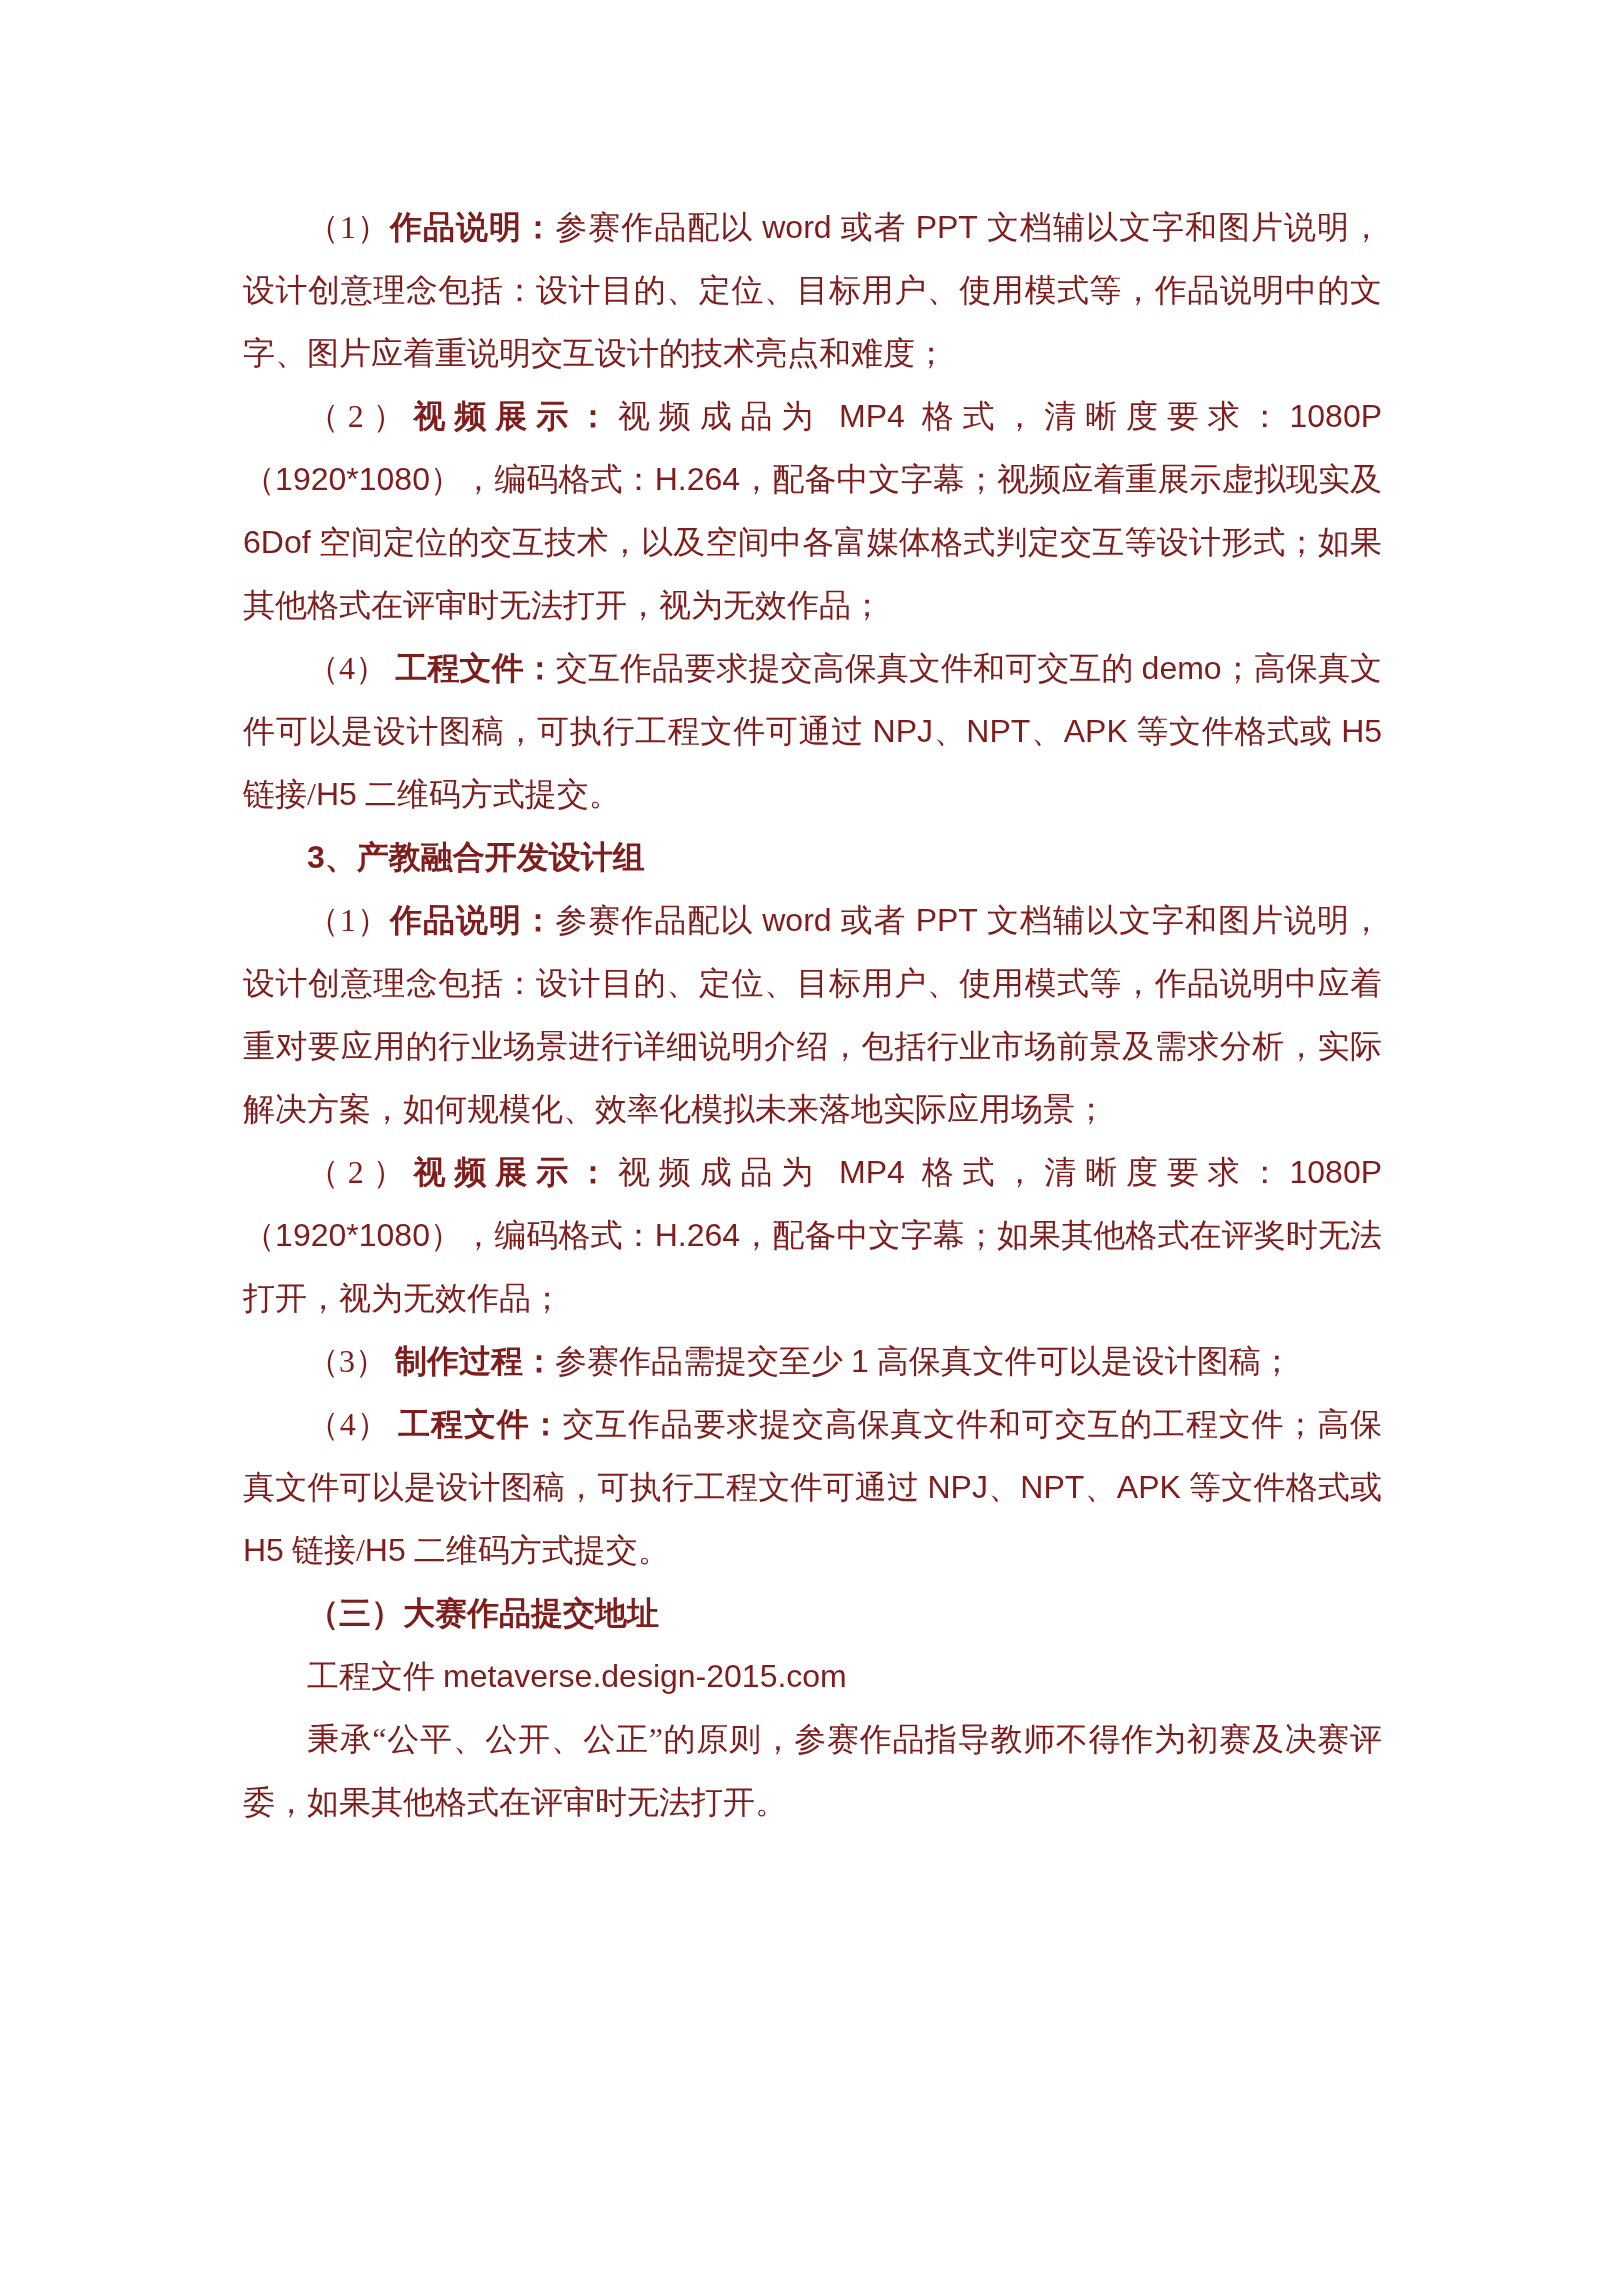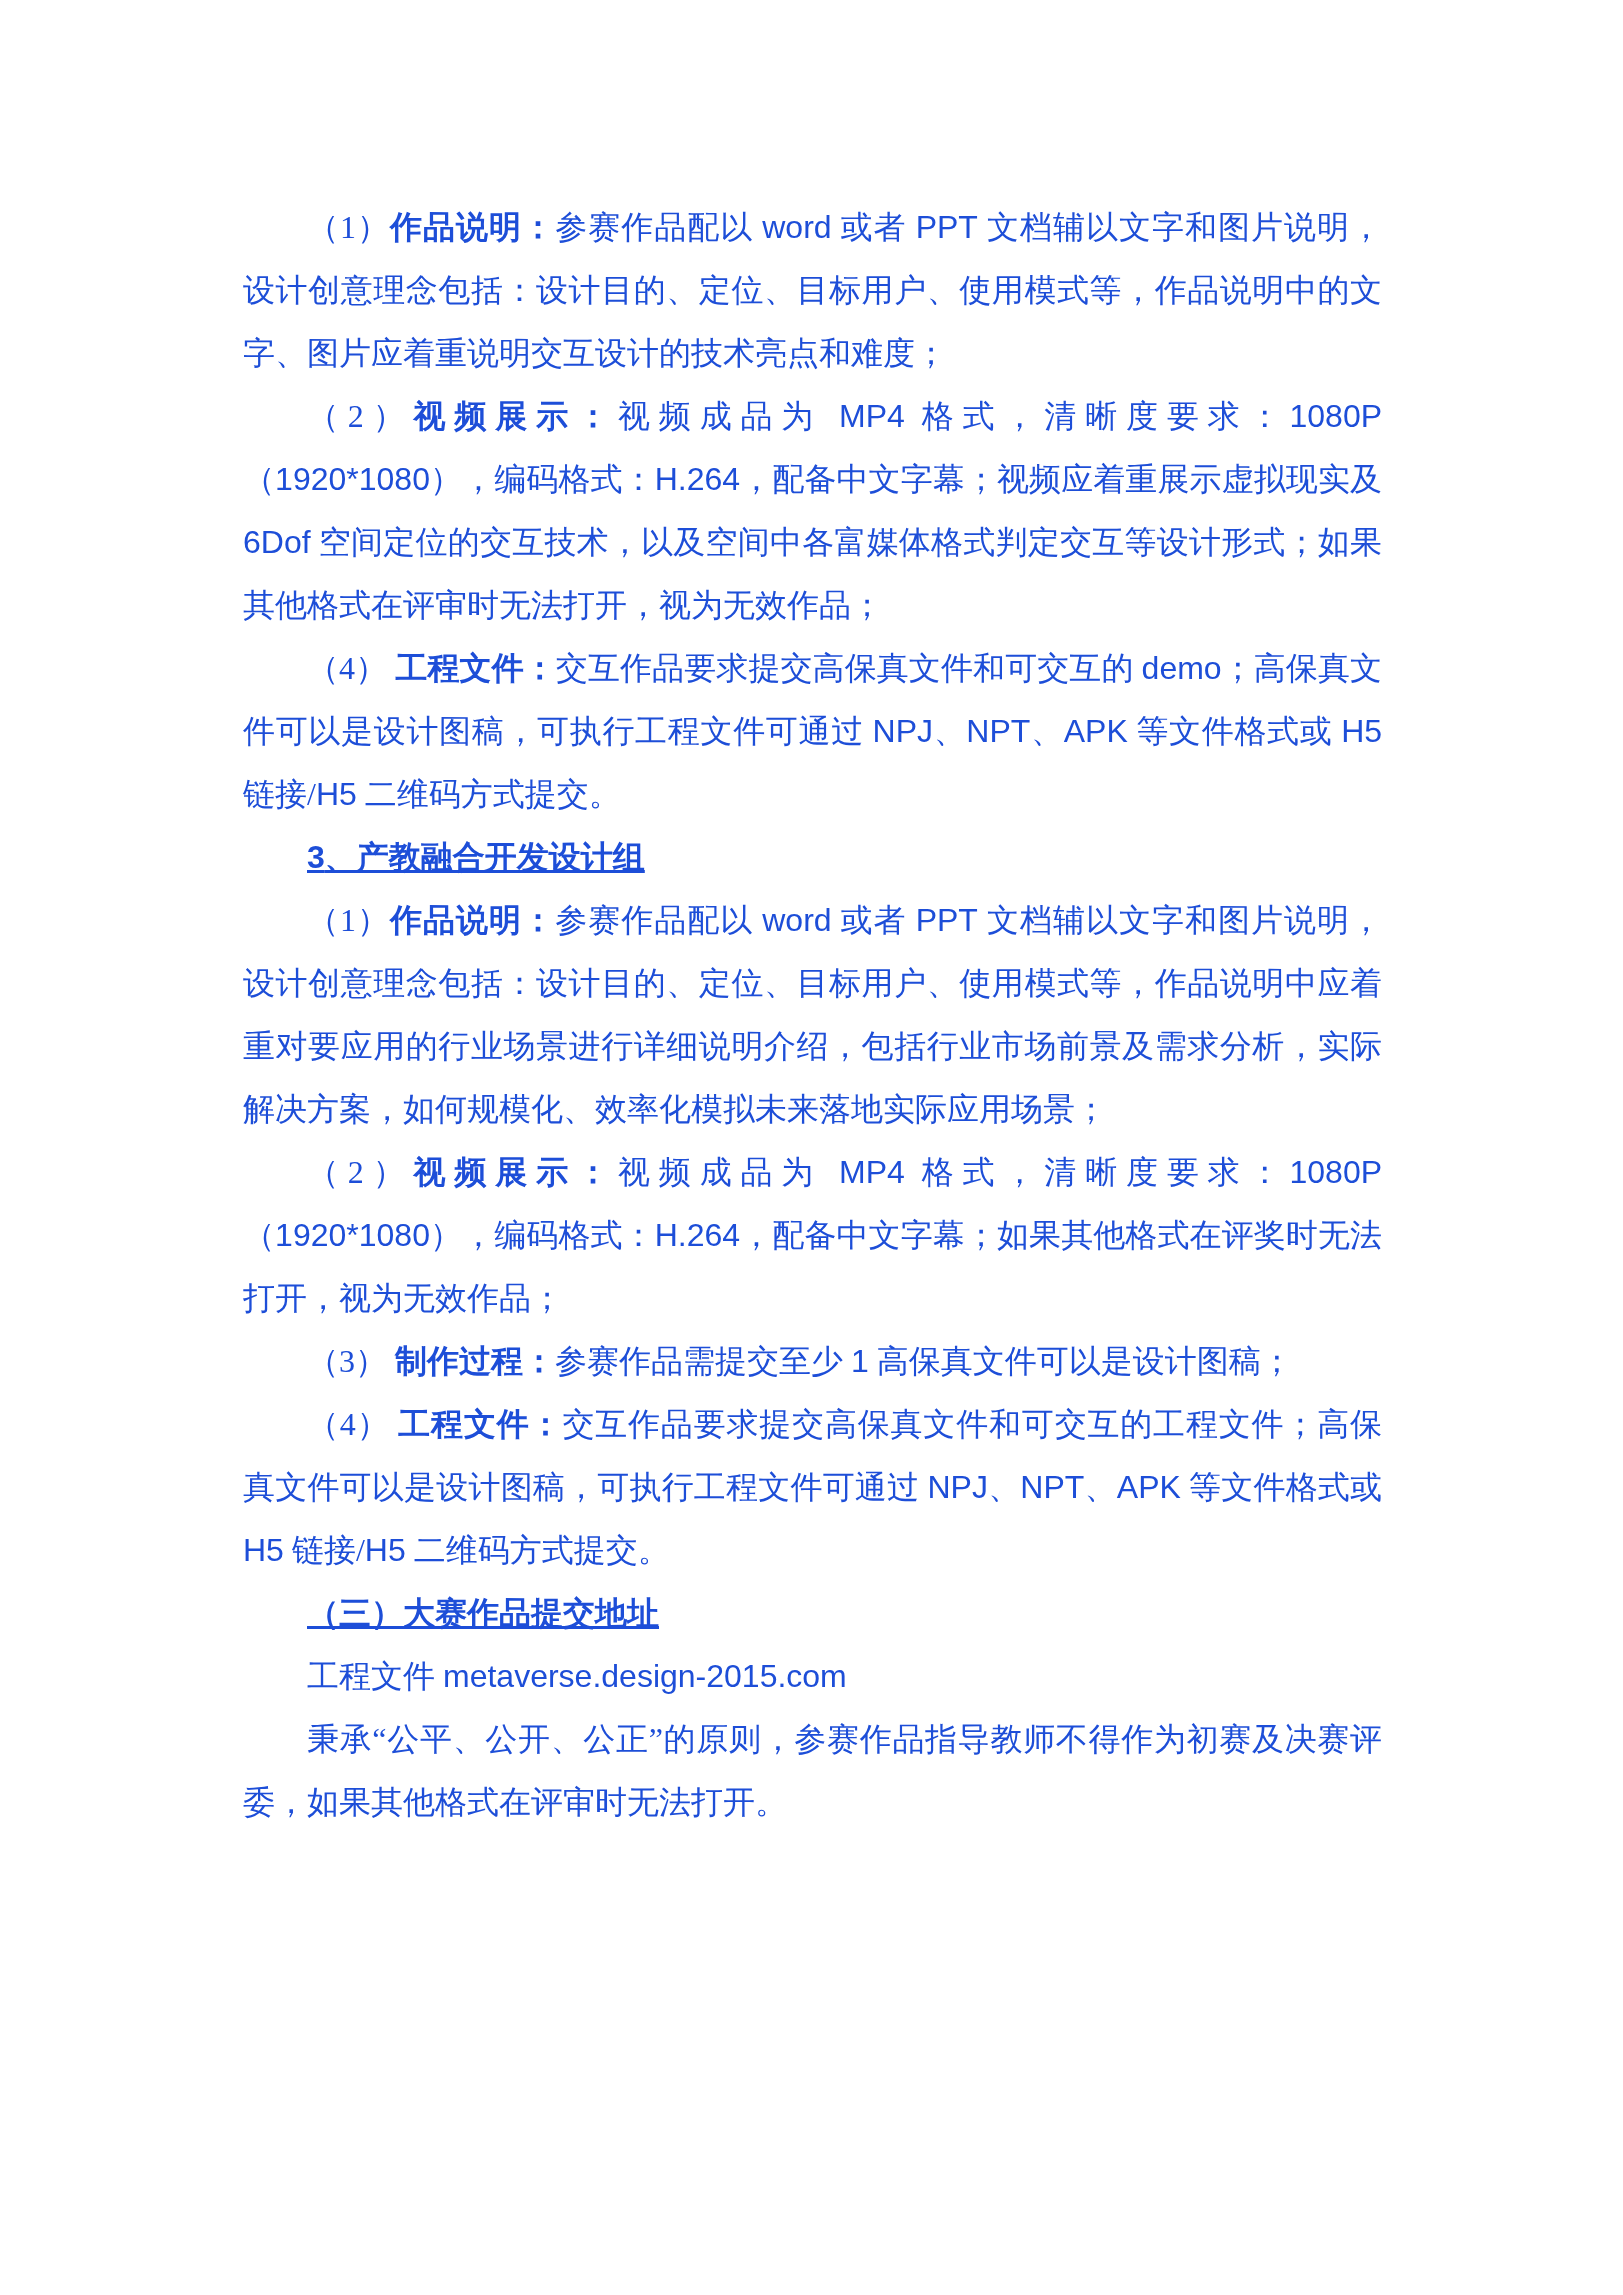--- a/index.html
+++ b/index.html
@@ -11,35 +11,34 @@
     position: relative;
     width: 1623px;
     height: 2295px;
     box-sizing: border-box;
     background: #ffffff;
     padding: 196px 0 0 243px;
     overflow: hidden;
   }
   .doc-body {
     width: 1139px;
-    color: #1d4ed8;
+    color: #7f1d1d;
     font-family: "Liberation Serif", "DejaVu Serif", serif;
     font-size: 32px;
     line-height: 63px;
     text-align: justify;
     text-justify: inter-character;
   }
   .doc-body p {
     margin: 0;
     padding: 0;
     text-indent: 64px; 
   }
   .doc-body p.subhead {
     font-weight: 700;
-    text-decoration: underline;
   }
   .doc-body p.heading {
     font-size: 43px;
     line-height: 81px;
     font-weight: 700;
     text-indent: 0;
     margin: 9.2px 0 2.6px 0;
     text-align: left;
   }
   .doc-body span.b {

